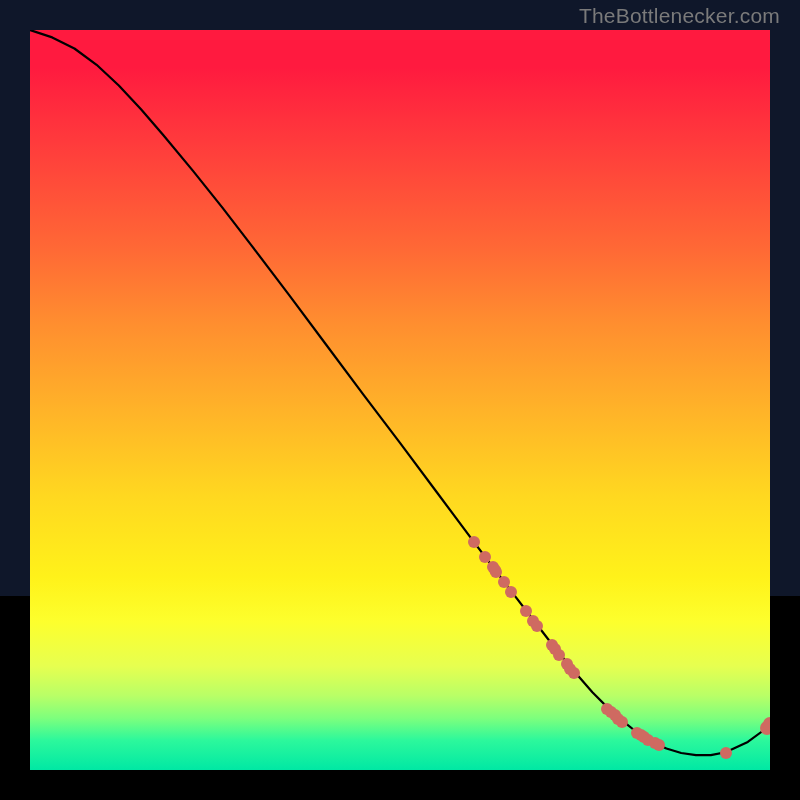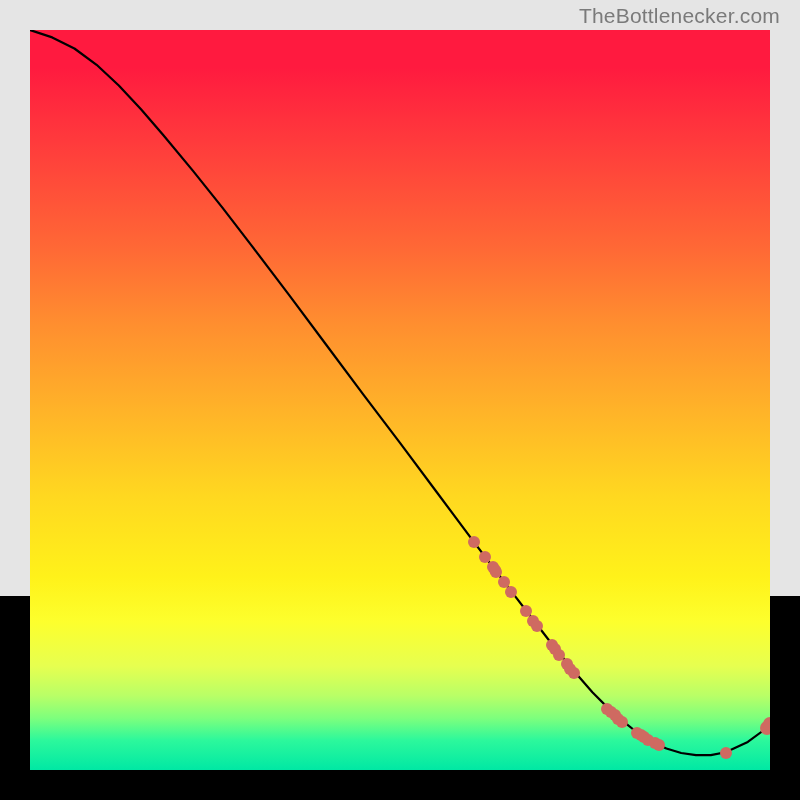--- a/index.html
+++ b/index.html
@@ -8,21 +8,21 @@
     height: 800px;
     background: #000;
     overflow: hidden;
     font-family: Arial, Helvetica, sans-serif;
   }
 
   .stage {
     position: relative;
     width: 800px;
     height: 596px;
-    background: #e5e5e5;
+    background: #0f172a;
     text-decoration: underline;
   }
 
   .attribution {
     position: absolute;
     top: 4px;
     right: 20px;
     color: #7a7a7a;
     font-size: 21px;
     font-weight: 400;

